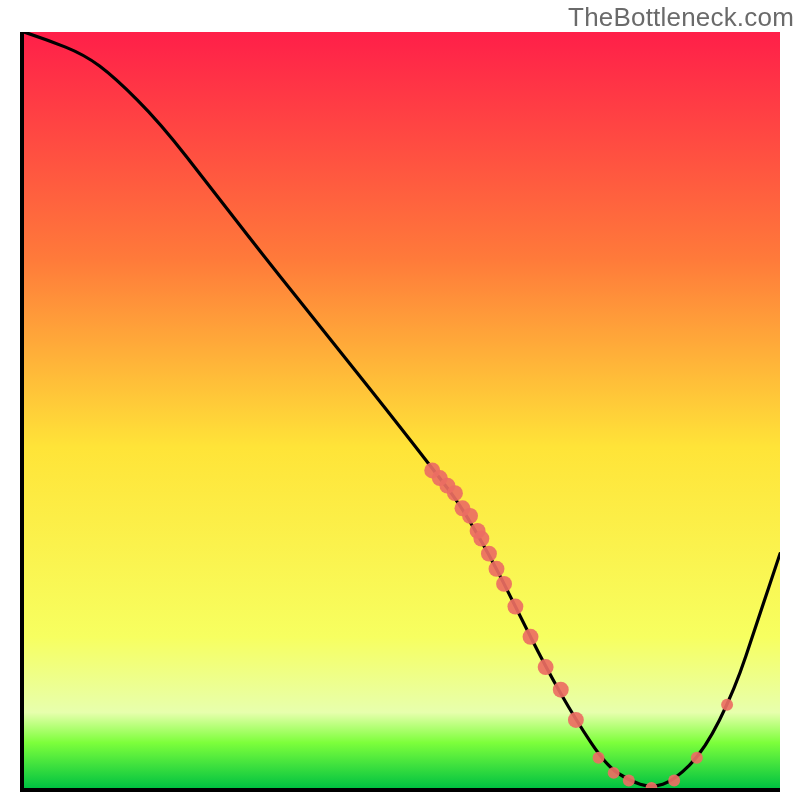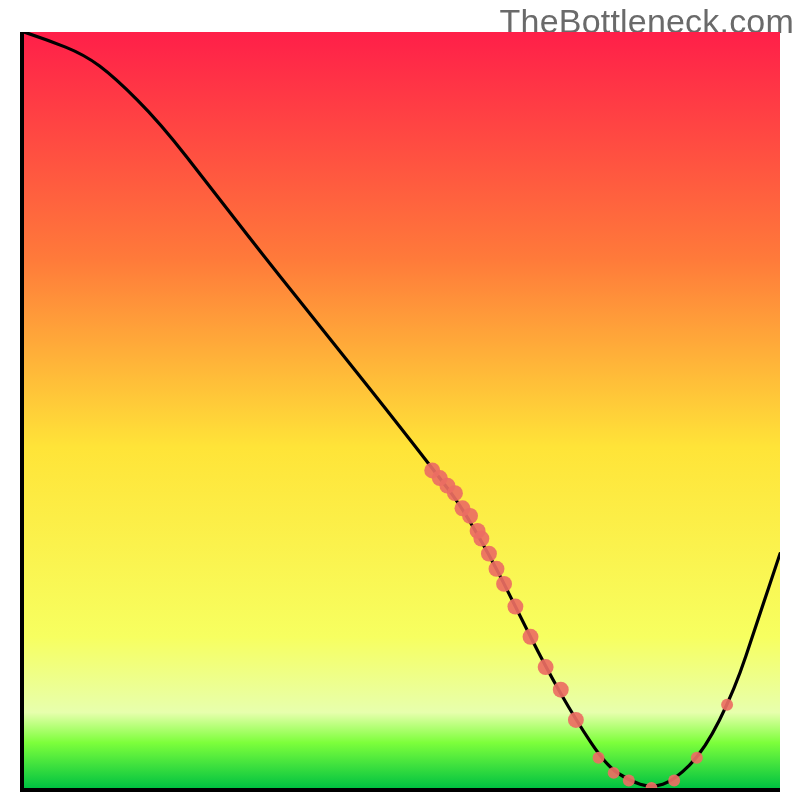--- a/index.html
+++ b/index.html
@@ -13,21 +13,21 @@
   }
   .stage {
     position: relative;
     width: 800px;
     height: 800px;
   }
   .watermark {
     position: absolute;
     top: 2px;
     right: 6px;
-    font-size: 34px;
+    font-size: 26px;
     font-weight: 500;
     color: #6a6a6a;
     letter-spacing: 0.2px;
     user-select: none;
   }
   .plot {
     position: absolute;
     left: 20px;
     top: 32px;
     width: 760px;

